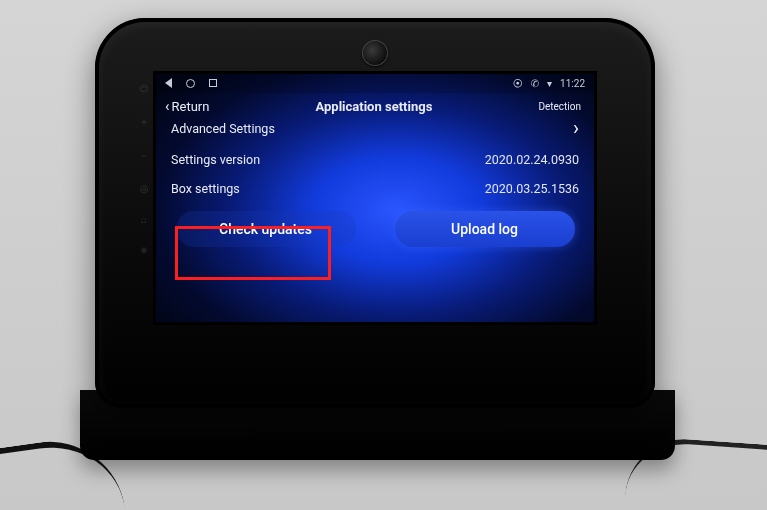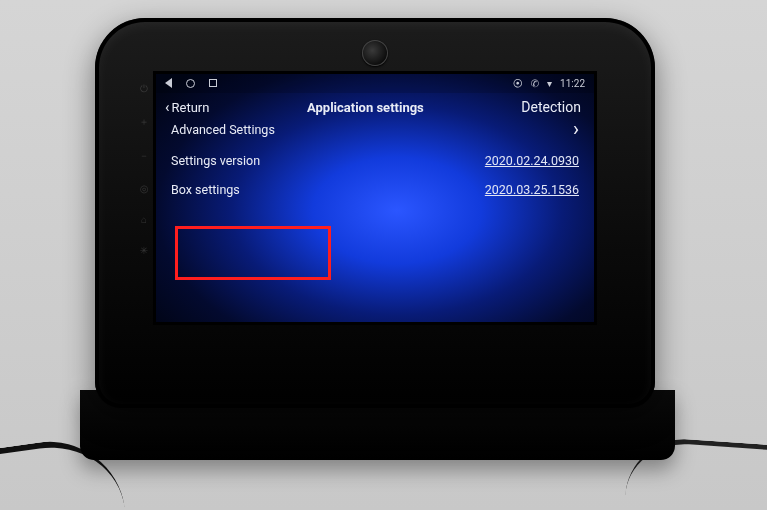--- a/index.html
+++ b/index.html
@@ -116,33 +116,33 @@
   .header {
     display: flex;
     justify-content: space-between;
     align-items: center;
     padding: 6px 14px 2px 10px;
     font-size: 13px;
   }
   .header .return { display:flex; align-items:center; gap:2px; }
   .header .chev { font-size: 15px; line-height:1; }
   .header .title { font-weight: 700; }
-  .header .detect { font-size: 14px; }
+  .header .detect { font-size: 10px; }
 
   
   .row {
     display: flex;
     justify-content: space-between;
     align-items: center;
     padding: 7px 16px;
     font-size: 12.5px;
   }
   .row.adv { padding-top: 2px; gap: 12px; }
   .row .arrow { font-size: 20px; color:#f0f0f8; line-height:1; }
-  .row .value { color:#e2e6f5;text-decoration:underline; }
+  .row .value { color:#e2e6f5; }
 
   
   .button-row {
     display:flex;
     justify-content: space-around;
     align-items:center;
     margin-top: 8px;
     padding: 0 8px;
     gap: 14px;
   }
@@ -227,17 +227,25 @@
     <div class="row">
       <span>Settings version</span>
       <span class="value">2020.02.24.0930</span>
     </div>
 
     <div class="row">
       <span>Box settings</span>
       <span class="value">2020.03.25.1536</span>
     </div>
 
+    <div class="button-row">
+      <div class="pill ghost">
+        <span>Check updates</span>
+      </div>
+      <div class="pill primary">
+        <span>Upload log</span>
+      </div>
+    </div>
 
     <div class="highlight-box" style="left:20px; top:153px; width:150px; height:48px;"></div>
 
   </div>
 </div>
 
 </body></html>

